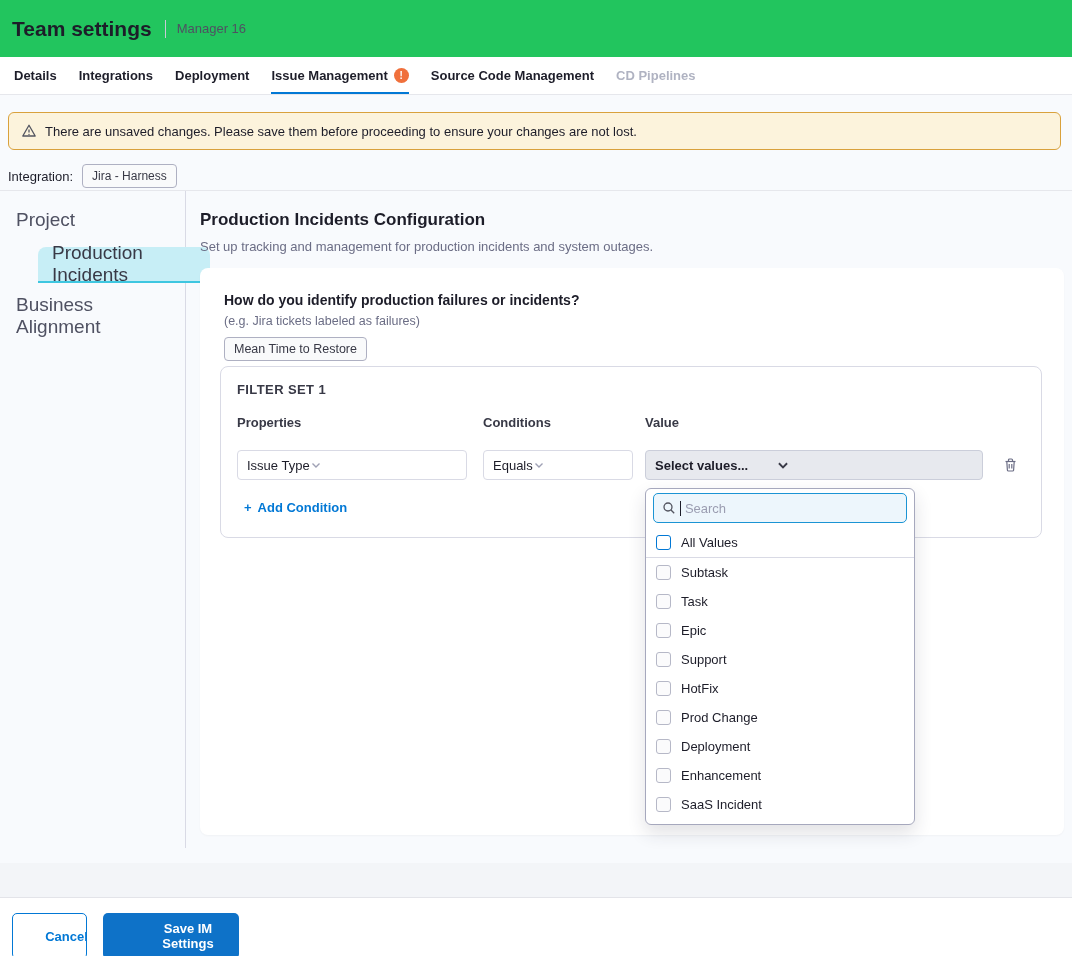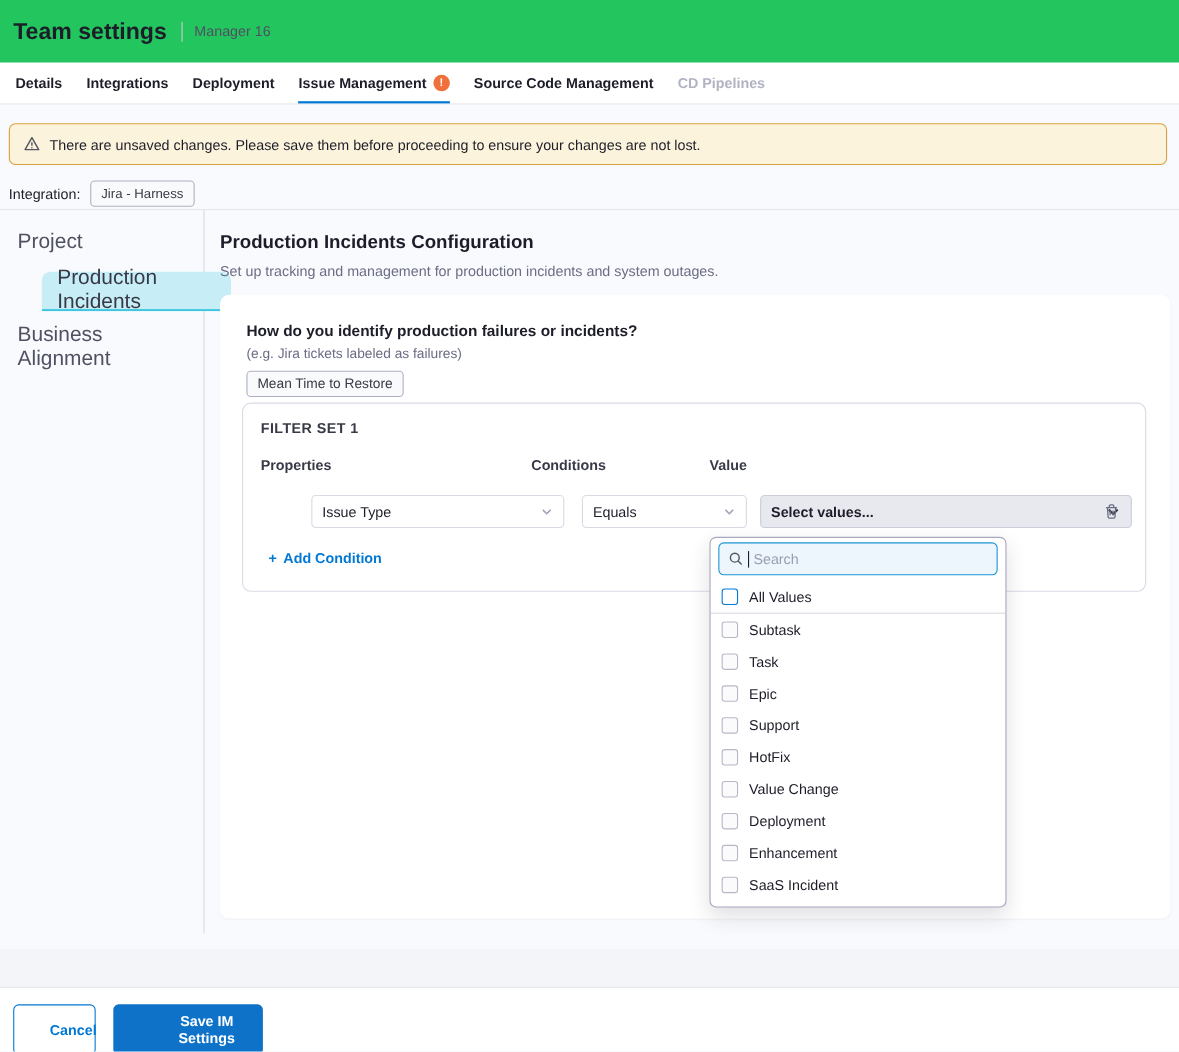--- a/index.html
+++ b/index.html
@@ -50,21 +50,21 @@
 
   .question { left:224px; top:292px; font-size:14px; font-weight:bold; color:#1D1D29; }
   .hint { left:224px; top:314px; font-size:12.5px; color:#6B6D85; }
   .metric-chip { left:224px; top:337px; font-size:12.5px; }
 
   
   .filter-panel { left:220px; top:366px; width:822px; height:172px; border:1px solid #D9DAE5; border-radius:8px; background:#fff; }
   .filter-title { left:237px; top:382px; font-size:13px; font-weight:bold; letter-spacing:0.4px; color:#383946; }
   .col-label { top:415px; font-size:13px; font-weight:600; color:#383946; }
 
-  .select { top:450px; height:30px; background:#fff; border:1px solid #D9DAE5; border-radius:4px; display:flex; align-items:center; justify-content:space-between; padding:0 9px; font-size:13px; color:#1D1D29; cursor:pointer;margin-left:46px; }
+  .select { top:450px; height:30px; background:#fff; border:1px solid #D9DAE5; border-radius:4px; display:flex; align-items:center; padding:0 9px; font-size:13px; color:#1D1D29; cursor:pointer; }
   .select .chev { color:#9FA1B5; display:flex; }
   .select.filled { background:#E7E9EE; border-color:#CBCEDA; font-weight:600; }
   .select.filled .chev { color:#383946; }
 
   .trash-btn { left:1001px; top:456px; width:18px; height:18px; color:#6B6D85; cursor:pointer; display:flex; align-items:center; justify-content:center; }
 
   .add-condition { left:244px; top:500px; font-size:13px; font-weight:bold; color:#0278D5; cursor:pointer; display:flex; gap:6px; align-items:center; }
 
   
   .dropdown { left:645px; top:488px; width:270px; height:337px; background:#fff; border:1px solid #A6A8BD; border-radius:6px; box-shadow:0 8px 18px rgba(40,41,61,0.14); overflow:hidden; z-index:20; padding-top:4px; }
@@ -234,21 +234,21 @@
   <div class="dd-row dd-opt">
     <span class="cb"></span>
     <span>Support</span>
   </div>
   <div class="dd-row dd-opt">
     <span class="cb"></span>
     <span>HotFix</span>
   </div>
   <div class="dd-row dd-opt">
     <span class="cb"></span>
-    <span>Value Change</span>
+    <span>Prod Change</span>
   </div>
   <div class="dd-row dd-opt">
     <span class="cb"></span>
     <span>Deployment</span>
   </div>
   <div class="dd-row dd-opt">
     <span class="cb"></span>
     <span>Enhancement</span>
   </div>
   <div class="dd-row dd-opt">

